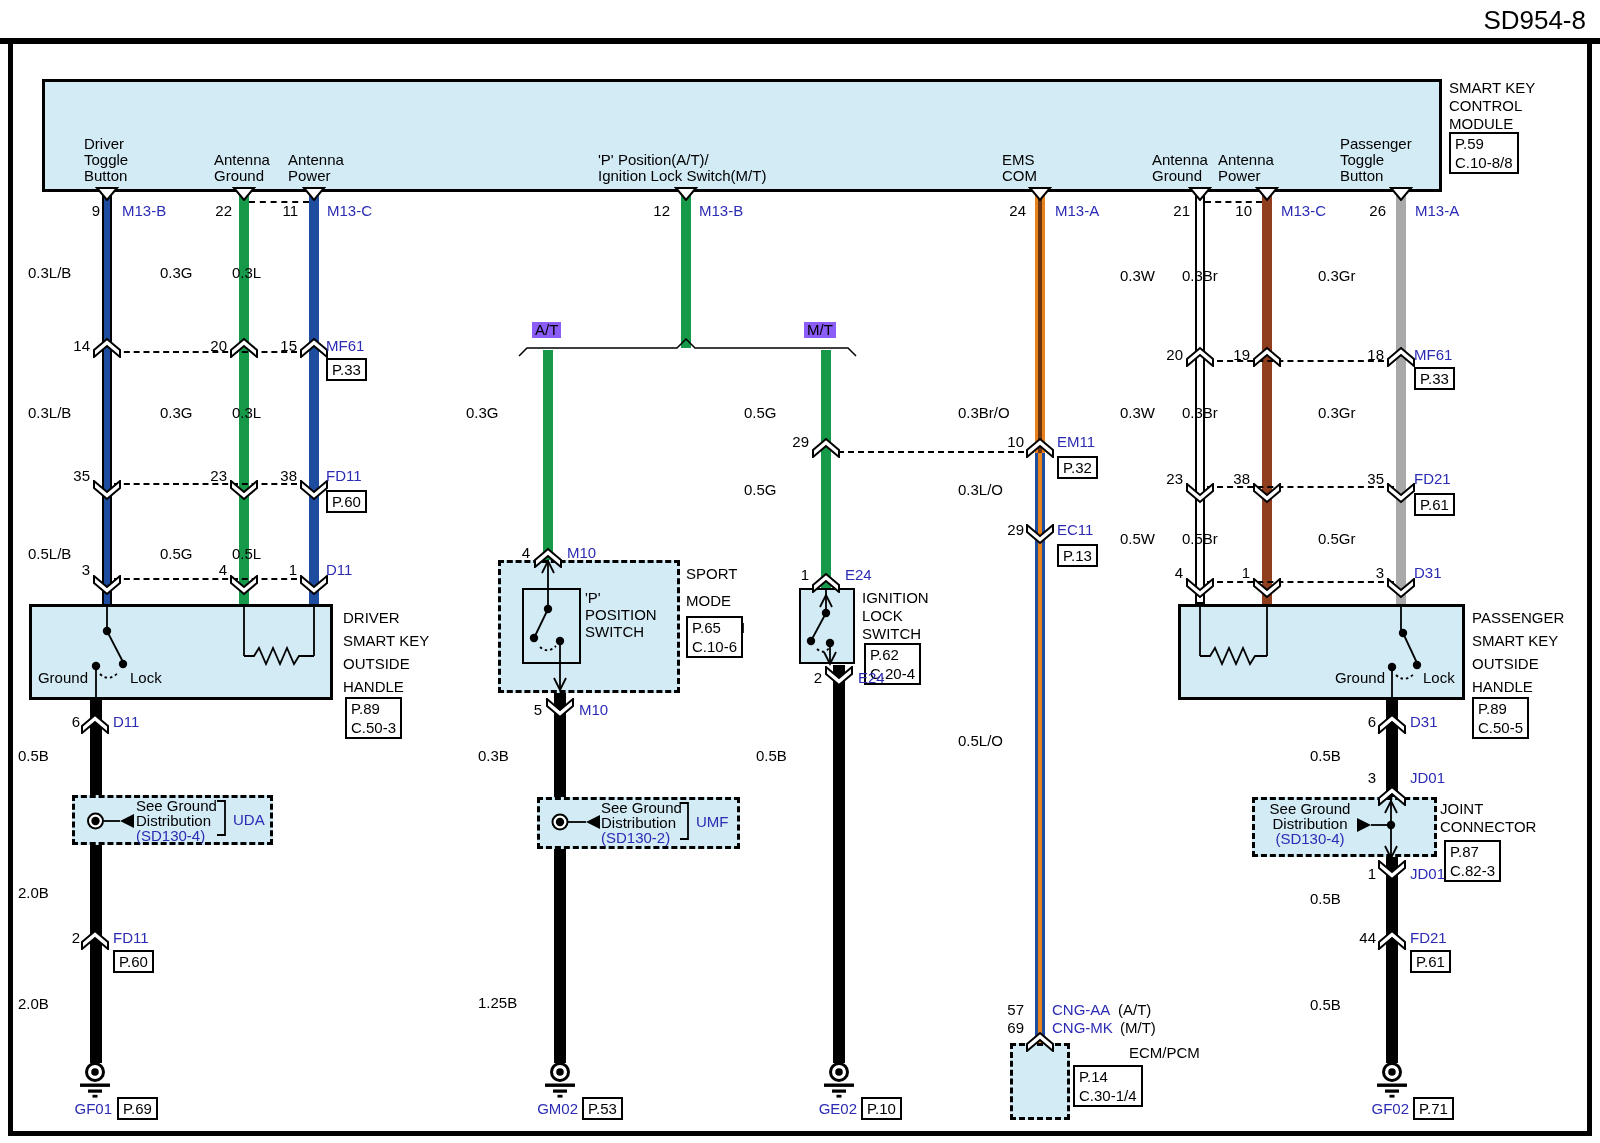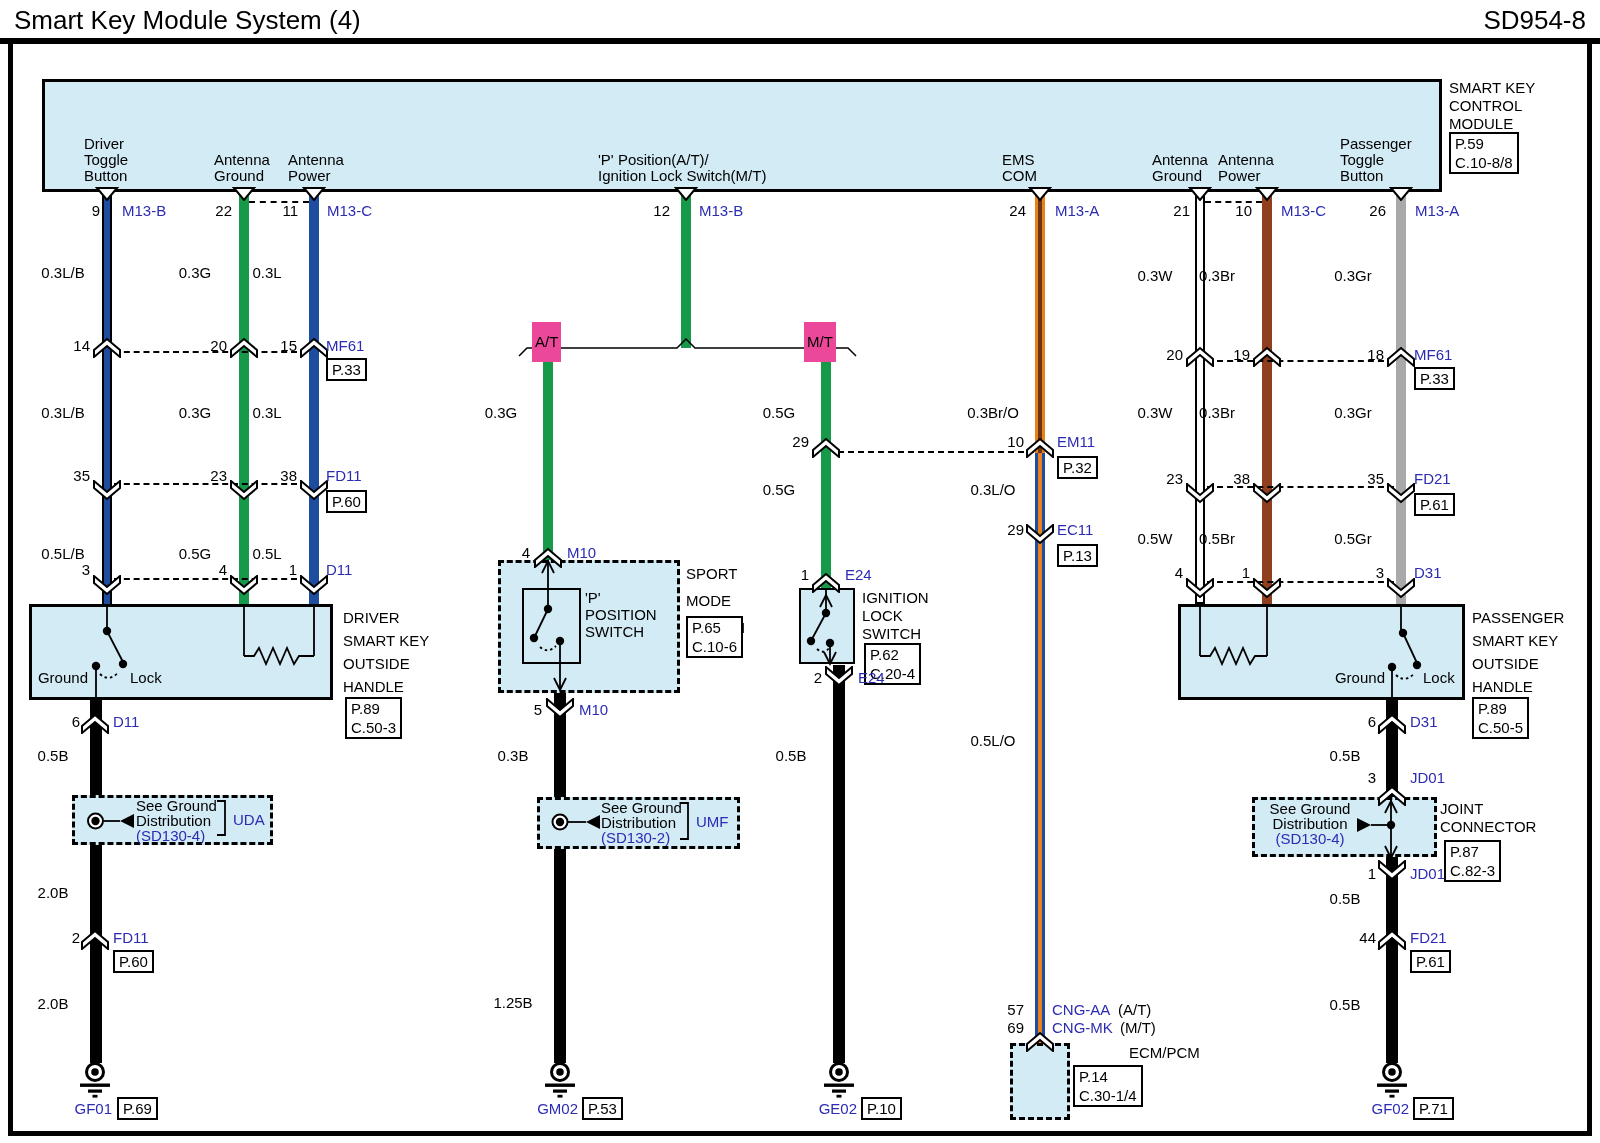--- a/index.html
+++ b/index.html
@@ -2,36 +2,36 @@
 <html><head>
 <meta charset="utf-8">
 <style>
   html,body{margin:0;padding:0;background:#fff}
   #page{position:relative;width:1600px;height:1143px;background:#fff;font-family:"Liberation Sans",sans-serif;color:#000;overflow:hidden}
   .a{position:absolute}
   .t{font:15px/16px "Liberation Sans",sans-serif;white-space:pre-line}
   .r{text-align:right}
   .b{color:#2b2bb4}
   .num{width:34px;text-align:right}
-  .gau{width:70px;text-align:center}
+  .gau{width:70px;text-align:left}
   .pb{position:absolute;border:2px solid #000;background:#fff;padding:0 4px;font:15px/19px "Liberation Sans",sans-serif;white-space:pre-line}
   .dsh{position:absolute;border-top:2px dashed #000;height:0}
   .box{position:absolute;background:#d2ebf5;border:3px solid #000}
   .dbox{position:absolute;background:#d2ebf5;border:3px dashed #000}
   .wire{position:absolute;width:10px}
   .w-lb{background:linear-gradient(90deg,#000 0,#000 2px,#1e4c9e 2px,#1e4c9e 8px,#000 8px,#000 10px)}
   .w-l{background:#1e4c9e}
   .w-g{background:#169a4a}
   .w-bro{background:linear-gradient(90deg,#e8821c 0,#e8821c 3px,#6b3512 3px,#6b3512 7px,#e8821c 7px,#e8821c 10px)}
   .w-lo{background:linear-gradient(90deg,#1e4c9e 0,#1e4c9e 3px,#e8821c 3px,#e8821c 7px,#1e4c9e 7px,#1e4c9e 10px)}
   .w-w{background:#fff;border:2px solid #000;box-sizing:border-box}
   .w-br{background:#8f3e1e}
   .w-gr{background:#a9a9a9}
   .w-k{background:#000;width:12px}
-  .hl{background:#ec4899;padding:12px 3px}
+  .hl{background:#8b5cf6;padding:0 3px}
   .title{font:26px/30px "Liberation Sans",sans-serif}
 </style>
 </head>
 <body>
 
 <div id="page">
 
   <svg width="0" height="0" style="position:absolute">
     <defs>
       <symbol id="chu" viewBox="0 0 30 22">
@@ -46,21 +46,20 @@
       <symbol id="gsym" viewBox="0 0 40 40">
         <circle cx="20" cy="11" r="8.5" fill="#fff" stroke="#000" stroke-width="3"></circle>
         <circle cx="20" cy="11" r="3.8" fill="#000"></circle>
         <rect x="5" y="22.5" width="30" height="3.4" fill="#000"></rect>
         <rect x="13" y="28.5" width="14" height="3.2" fill="#000"></rect>
         <rect x="17.5" y="33.8" width="5" height="2.8" fill="#000"></rect>
       </symbol>
     </defs>
   </svg>
 
-  <div class="a title" style="left:14px;top:5px">Smart Key Module System (4)</div>
   <div class="a title" style="left:1440px;top:5px;width:146px;text-align:right">SD954-8</div>
   <div class="a" style="left:0;top:38px;width:1600px;height:6px;background:#000"></div>
   <div class="a" style="left:8px;top:38px;width:1574px;height:1088px;border:5px solid #000"></div>
 
   <div class="box" style="left:42px;top:79px;width:1394px;height:107px"></div>
   <div class="a t" style="left:84px;top:136px">Driver
 Toggle
 Button</div>
   <div class="a t" style="left:214px;top:152px">Antenna
 Ground</div>

